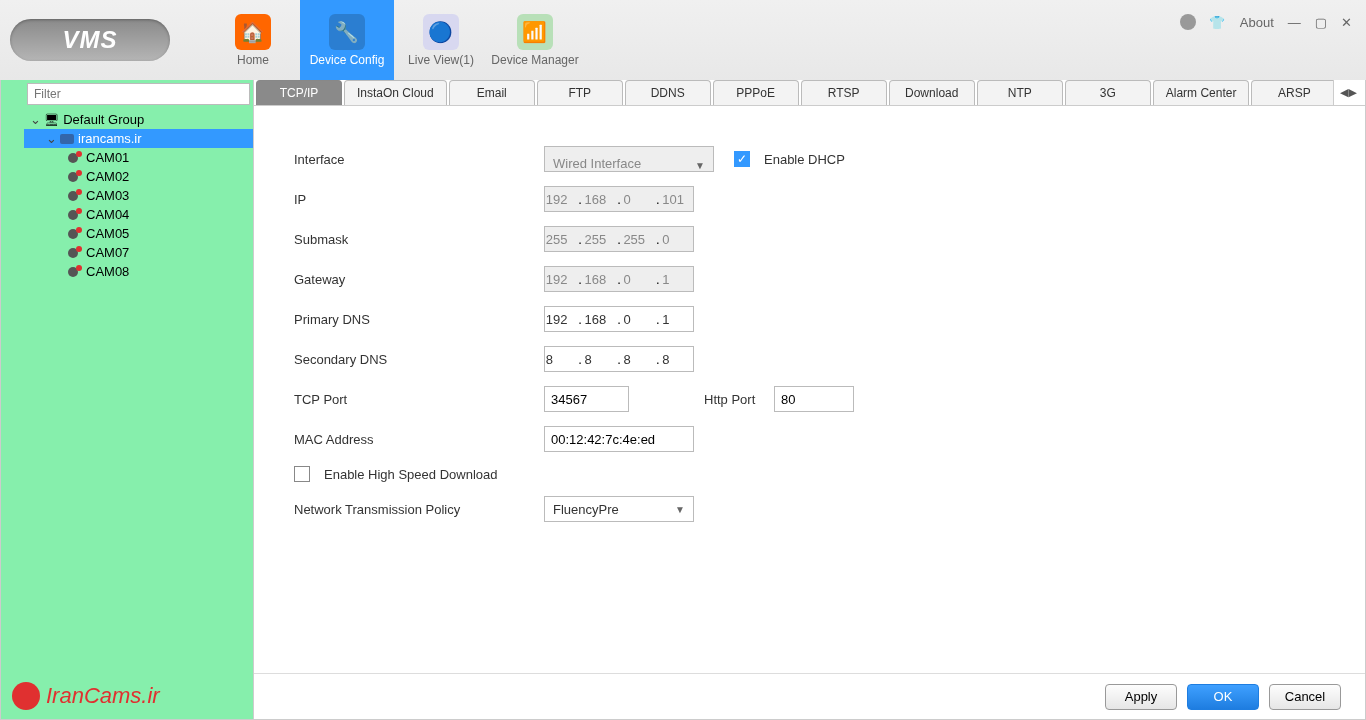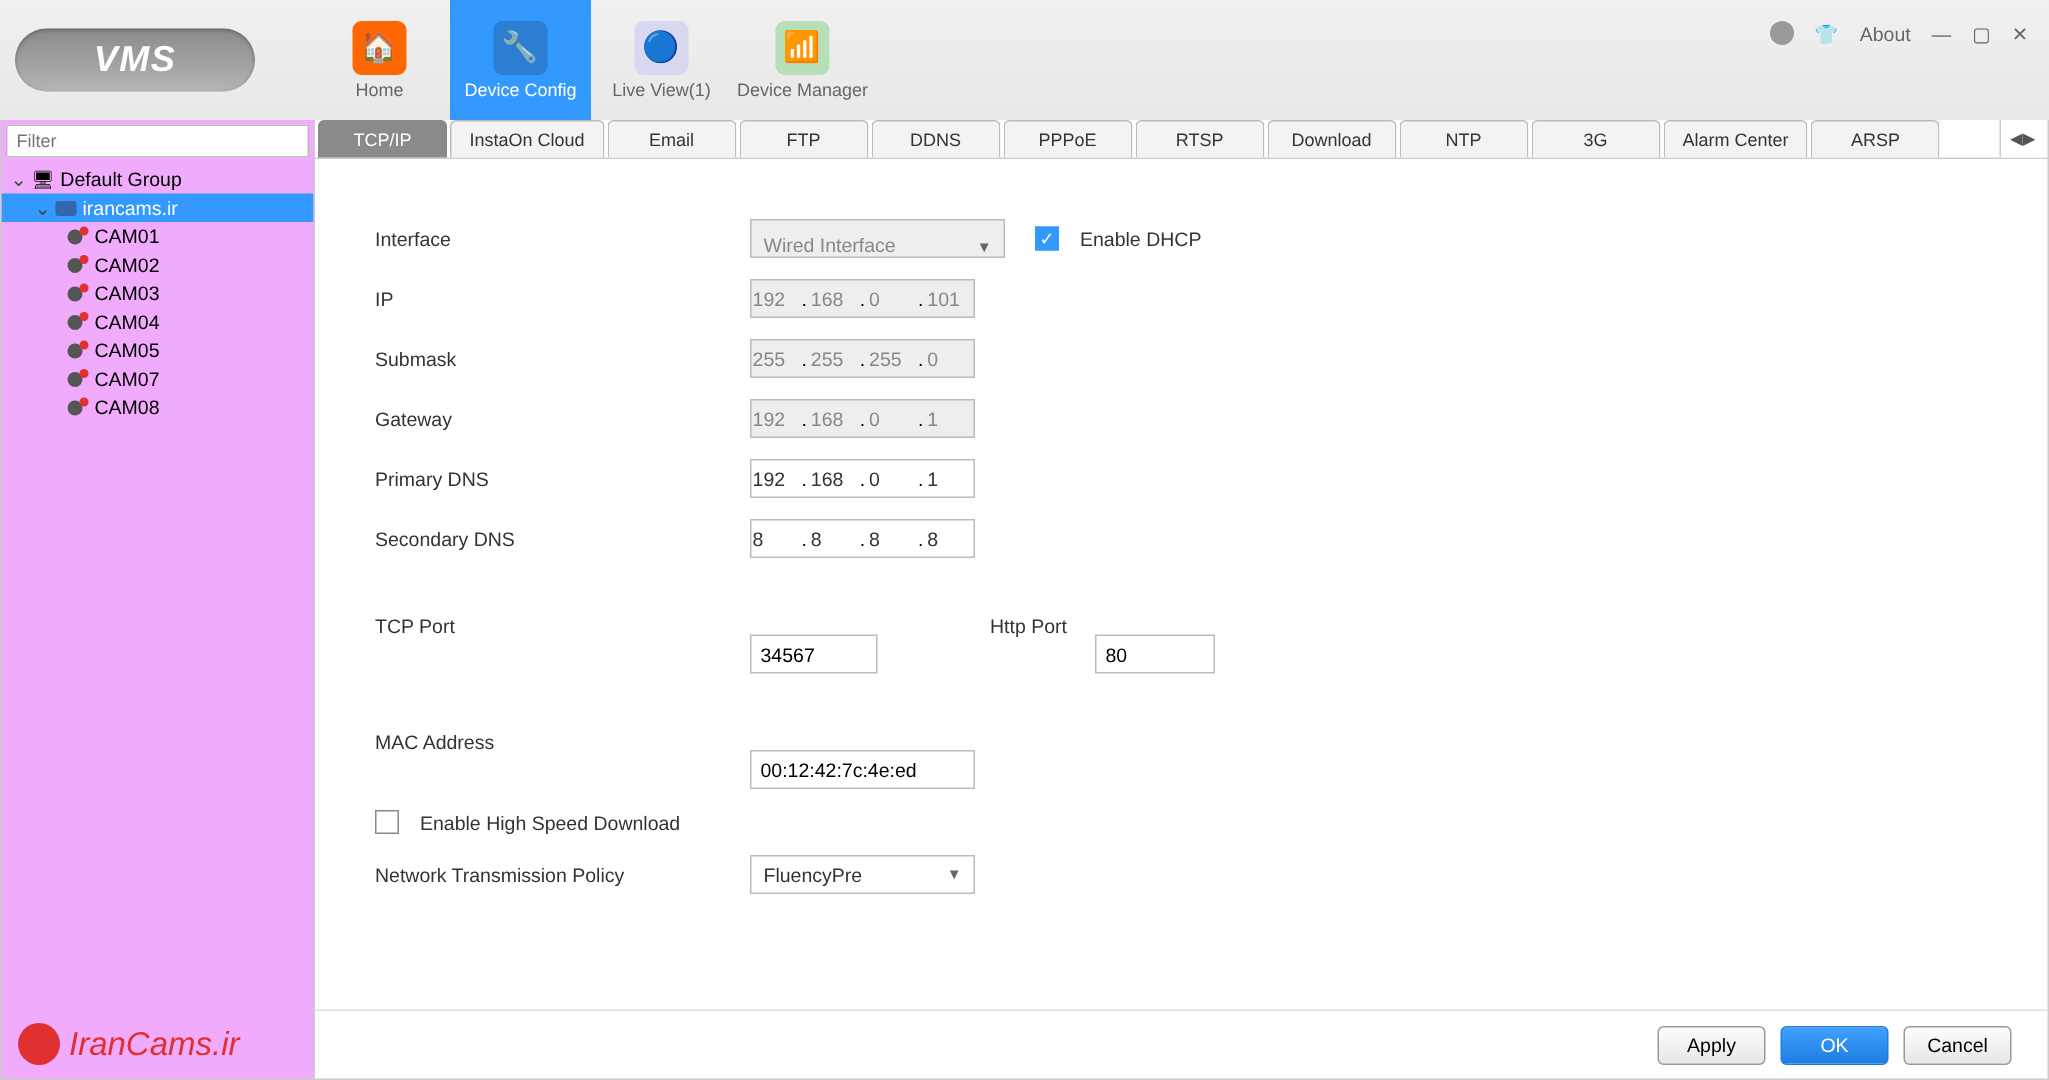--- a/index.html
+++ b/index.html
@@ -17,21 +17,21 @@
 .icon-live { background:#d8d8f0; } .icon-live::before{content:"🔵"}
 .icon-devmgr { background:#b8e0b8; } .icon-devmgr::before{content:"📶"}
 
 .winbtns { position:absolute; right:14px; top:14px; display:flex; gap:14px; align-items:center; color:#666; font-size:13px; }
 .winbtns .circ { width:16px;height:16px;border-radius:50%;background:#999; display:inline-block; }
 .winbtns span { cursor:pointer; }
 
 
 .main { display:flex; height: calc(100% - 80px); }
 
-.sidebar { width:210px; background:#f0abfc; border:1px solid #ccc; border-top:none; display:flex; flex-direction:column; }
+.sidebar { width:254px; background:#86efac; border:1px solid #ccc; border-top:none; display:flex; flex-direction:column;padding-left:23px; }
 .filter { border:1px solid #bbb; margin:3px; padding:3px 6px; font-size:12px; color:#888; background:#fff; }
 .tree { flex:1; font-size:13px; padding:2px 0; overflow:auto; }
 .tree-row { display:flex; align-items:center; gap:4px; padding:2px 6px; cursor:pointer; white-space:nowrap; }
 .tree-row .caret { width:10px; text-align:center; color:#444; }
 .tree-row.selected { background:#3399ff; color:#fff; }
 .tree-row.depth0 { padding-left:6px; }
 .tree-row.depth1 { padding-left:22px; }
 .tree-row.depth2 { padding-left:44px; }
 .grp-icon::before { content:"🖥"; font-size:12px; }
 .dev-icon { width:14px;height:10px;background:#36a; border-radius:2px; display:inline-block; }
@@ -49,21 +49,21 @@
 .form { flex:1; padding: 40px 40px 10px 40px; font-size:13px; color:#333; overflow:auto; }
 .row { display:flex; align-items:center; margin-bottom:14px; }
 .lbl { width:250px; }
 .ipbox { display:flex; align-items:center; border:1px solid #bbb; background:#fff; height:26px; width:150px; justify-content:space-around; font-size:13px; }
 .ipbox.disabled { background:#eee; color:#888; }
 .ipbox span { width:30px; }
 .ipbox .dot { width:6px; text-align:center; color:#000; }
 .sel { border:1px solid #bbb; height:26px; width:170px; padding:0 8px; display:flex; align-items:center; justify-content:space-between; font-size:13px; cursor:pointer; }
 .sel.disabled { background:#eee; color:#888;align-items:flex-end; }
 .sel .tri { color:#666; font-size:10px; }
-.txt { border:1px solid #bbb; height:26px; padding:0 6px; font-size:13px;margin-top:37px; }
+.txt { border:1px solid #bbb; height:26px; padding:0 6px; font-size:13px; }
 .chk { width:16px;height:16px; border:1px solid #888; display:inline-flex; align-items:center; justify-content:center; margin-right:6px; font-size:12px; background:#fff; }
 .chk.checked { background:#3399ff; border-color:#3399ff; color:#fff; }
 .inline { display:flex; align-items:center; gap:8px; }
 .gap { width:20px; }
 
 .footer { height:46px; display:flex; justify-content:flex-end; align-items:center; gap:10px; padding:0 24px; border-top:1px solid #ddd; }
 .btn { min-width:72px; height:26px; border:1px solid #999; border-radius:4px; background:linear-gradient(#fdfdfd,#e6e6e6); font-size:13px; cursor:pointer; }
 .btn.primary { background:linear-gradient(#3fa0ff,#1e7de0); border-color:#1e7de0; color:#fff; }
 
 .watermark { position:absolute; left:12px; bottom:10px; color:#e03030; font-style:italic; font-size:22px; display:flex; align-items:center; gap:6px; pointer-events:none; }

